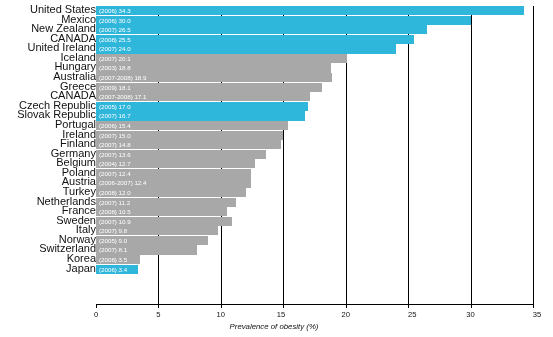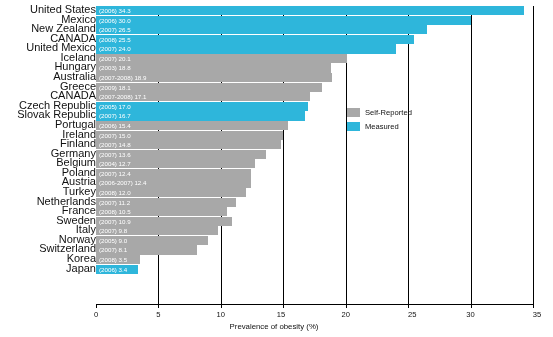--- a/index.html
+++ b/index.html
@@ -9,21 +9,21 @@
   .bar-row{position:relative;height:9.2px;margin-bottom:0.4px;}
   .cat-label{position:absolute;right:100%;margin-right:0;top:-1px;font-size:11px;color:#111;white-space:nowrap;line-height:9.2px;}
   .bar{position:absolute;left:0;top:0;height:9.2px;}
   .bar.measured{background:#2eb6db;}
   .bar.self{background:#a8a8a8;}
   .bar-val{position:absolute;top:0;height:9.2px;line-height:9.2px;font-size:6.2px;color:#ffffff;padding-left:3px;white-space:nowrap;}
   .gridline{position:absolute;top:0;bottom:0;width:1px;background:#000;}
   .axis{position:absolute;left:96px;top:304px;width:437px;height:1px;background:#000;}
   .tick{position:absolute;top:304px;width:1px;height:4px;background:#000;}
   .tick-label{position:absolute;top:310px;font-size:7.6px;color:#111;transform:translateX(-50%);}
-  .xlabel{position:absolute;top:322px;left:0;width:548px;text-align:center;font-size:7.8px;color:#111;}
+  .xlabel{position:absolute;top:322px;left:0;width:548px;text-align:center;font-size:7.8px;color:#111;font-style:italic;}
   .legend{position:absolute;left:347px;top:108px;}
   .legend-item{display:flex;align-items:center;margin-bottom:5px;}
   .legend-swatch{width:13px;height:9px;margin-right:5px;}
   .legend-swatch.self{background:#a8a8a8;}
   .legend-swatch.measured{background:#2eb6db;}
   .legend-text{font-size:7.6px;color:#111;}
 </style>
 </head>
 <body>
 
@@ -51,21 +51,21 @@
         <span class="cat-label">New Zealand</span>
         <div class="bar measured" style="width: 330.871px;"></div>
         <span class="bar-val">(2007) 26.5</span>
       </div>
       <div class="bar-row">
         <span class="cat-label">CANADA</span>
         <div class="bar measured" style="width: 318.386px;"></div>
         <span class="bar-val">(2008) 25.5</span>
       </div>
       <div class="bar-row">
-        <span class="cat-label">United Mexico</span>
+        <span class="cat-label">United Ireland</span>
         <div class="bar measured" style="width: 299.657px;"></div>
         <span class="bar-val">(2007) 24.0</span>
       </div>
       <div class="bar-row">
         <span class="cat-label">Iceland</span>
         <div class="bar self" style="width: 250.963px;"></div>
         <span class="bar-val">(2007) 20.1</span>
       </div>
       <div class="bar-row">
         <span class="cat-label">Hungary</span>
@@ -194,24 +194,14 @@
       <div class="tick" style="left: 408.143px;"></div>
       <div class="tick-label" style="left: 408.143px; padding-left: 8px;">25</div>
       <div class="tick" style="left: 470.571px;"></div>
       <div class="tick-label" style="left: 470.571px;">30</div>
       <div class="tick" style="left: 533px;"></div>
       <div class="tick-label" style="left: 533px; padding-left: 8px;">35</div>
     </div>
 
   <div class="xlabel">Prevalence of obesity (%)</div>
 
-  <div class="legend">
-    <div class="legend-item">
-      <span class="legend-swatch self"></span>
-      <span class="legend-text">Self-Reported</span>
-    </div>
-    <div class="legend-item">
-      <span class="legend-swatch measured"></span>
-      <span class="legend-text">Measured</span>
-    </div>
-  </div>
 
 </div>
 
 </body></html>

